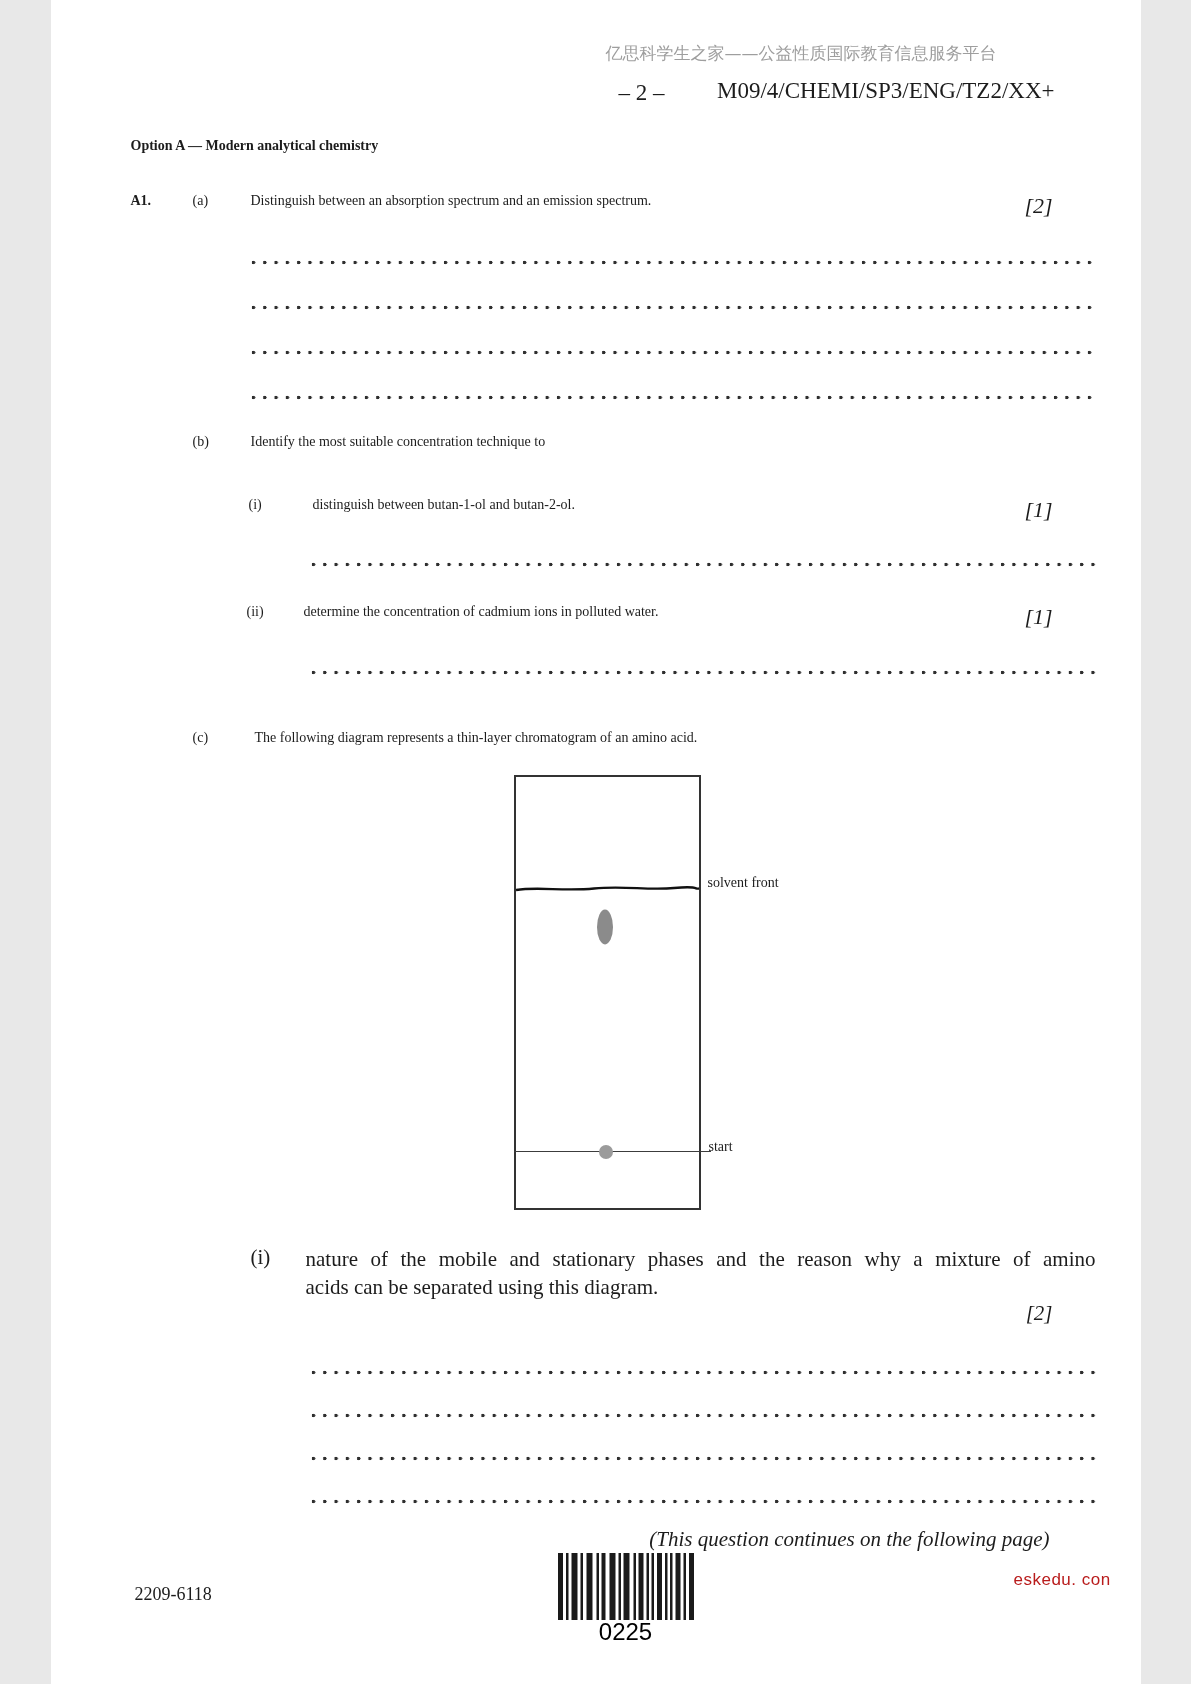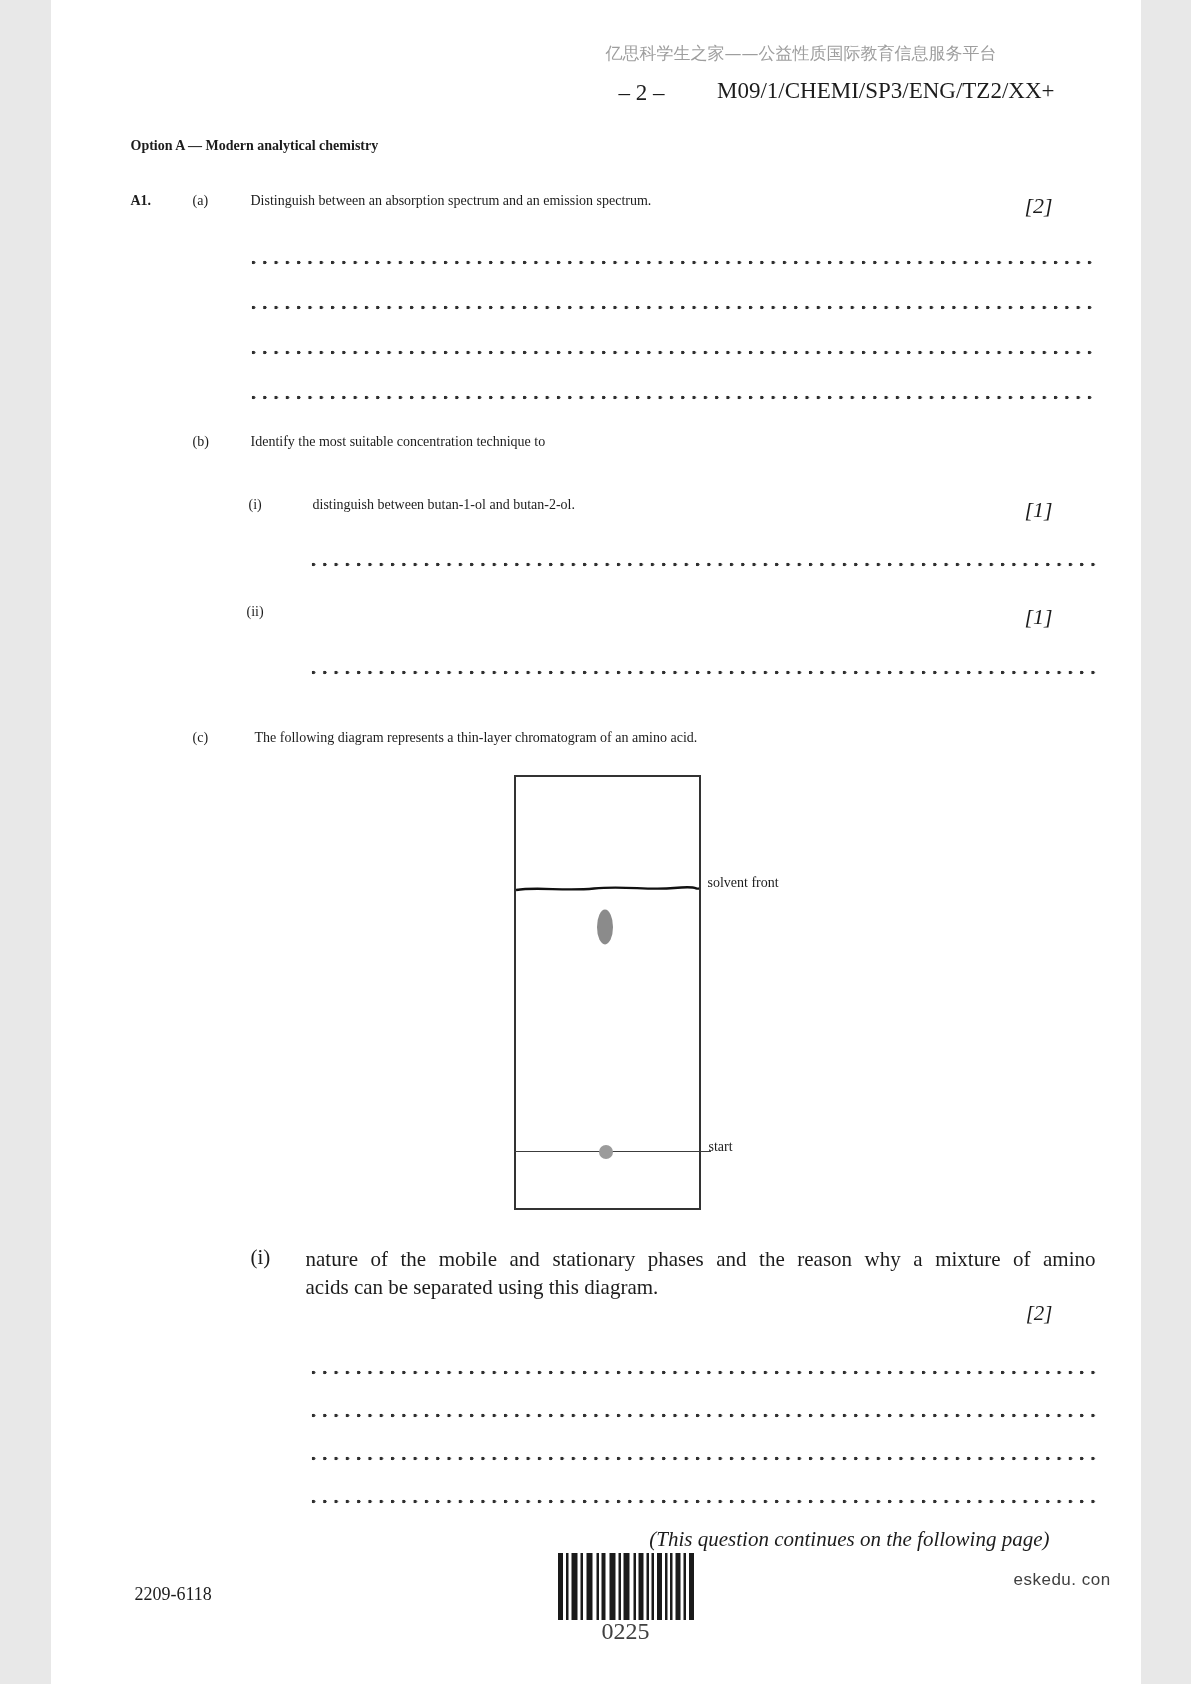--- a/index.html
+++ b/index.html
@@ -24,32 +24,32 @@
   }
   .startline{position:absolute;left:463px;top:1151px;width:197px;height:0;border-top:1.6px solid #3c3c3c;}
   .spot-dot{position:absolute;left:548px;top:1145px;width:14px;height:14px;border-radius:50%;background:#9b9b9b;}
   .para{position:absolute;left:255px;width:790px;font-size:21px;line-height:28px;}
   .para .jline{text-align:justify;text-align-last:justify;}
   .para .jline.last{text-align-last:left;}
   .note{position:absolute;right:91px;font-style:italic;font-size:21px;white-space:nowrap;}
   .footer-code{position:absolute;left:84px;top:1584px;font-size:18px;text-align:right;}
   .barcode{position:absolute;left:507px;top:1553px;}
   .barcode-num{position:absolute;left:507px;top:1618px;width:136px;text-align:center;
-    font-family:Liberation Serif, serif;font-size:24px;color:#404040;}
+    font-family:Liberation Sans, sans-serif;font-size:24px;color:#000000;}
   .eskedu{position:absolute;left:963px;top:1570px;font-family:"Liberation Sans", sans-serif;
-    font-size:17px;color:#404040;letter-spacing:0.5px;}
+    font-size:17px;color:#b91c1c;letter-spacing:0.5px;}
 </style>
 </head>
 <body>
 
 <div class="page">
 
   <div class="t gray-wm" style="top:44px;right:144px;font-size:17px;">亿思科学生之家——公益性质国际教育信息服务平台</div>
   <div class="t" style="top:80px;left:568px;font-size:23px;">– 2 –</div>
-  <div class="t" style="top:78px;right:86px;font-size:23px;">M09/1/CHEMI/SP3/ENG/TZ2/XX+</div>
+  <div class="t" style="top:78px;right:86px;font-size:23px;">M09/4/CHEMI/SP3/ENG/TZ2/XX+</div>
 
   <div class="t bold" style="top:138px;left:80px;">Option A — Modern analytical chemistry</div>
 
   <div class="t bold" style="top:193px;left:80px;">A1.</div>
   <div class="t" style="top:193px;left:142px;">(a)</div>
   <div class="t" style="top:193px;left:200px;">Distinguish between an absorption spectrum and an emission spectrum.</div>
   <div class="marks" style="top:193px;">[2]</div>
 
   <div class="dots full" style="top:260px;"></div>
   <div class="dots full" style="top:305px;"></div>
@@ -58,20 +58,21 @@
 
   <div class="t" style="top:434px;left:142px;">(b)</div>
   <div class="t" style="top:434px;left:200px;">Identify the most suitable concentration technique to</div>
 
   <div class="t" style="top:497px;left:198px;">(i)</div>
   <div class="t" style="top:497px;left:262px;">distinguish between butan-1-ol and butan-2-ol.</div>
   <div class="marks" style="top:497px;">[1]</div>
   <div class="dots sub" style="top:562px;"></div>
 
   <div class="t" style="top:604px;left:196px;">(ii)</div>
+  <div class="t" style="top:604px;left:253px;">determine the concentration of cadmium ions in polluted water.</div>
   <div class="marks" style="top:604px;">[1]</div>
   <div class="dots sub" style="top:670px;"></div>
 
   <div class="t" style="top:730px;left:142px;">(c)</div>
   <div class="t" style="top:730px;left:204px;">The following diagram represents a thin-layer chromatogram of an amino acid.</div>
 
   <div class="plate">
     <svg width="183" height="431" viewBox="0 0 183 431">
       <path d="M0,113 C 22,109.5 48,114.5 78,111.5 S 132,113.5 158,111 S 178,112.5 183,111.5" fill="none" stroke="#111111" stroke-width="2.4"></path>
       <ellipse cx="89" cy="150" rx="8" ry="17.5" fill="#8b8b8b"></ellipse>

